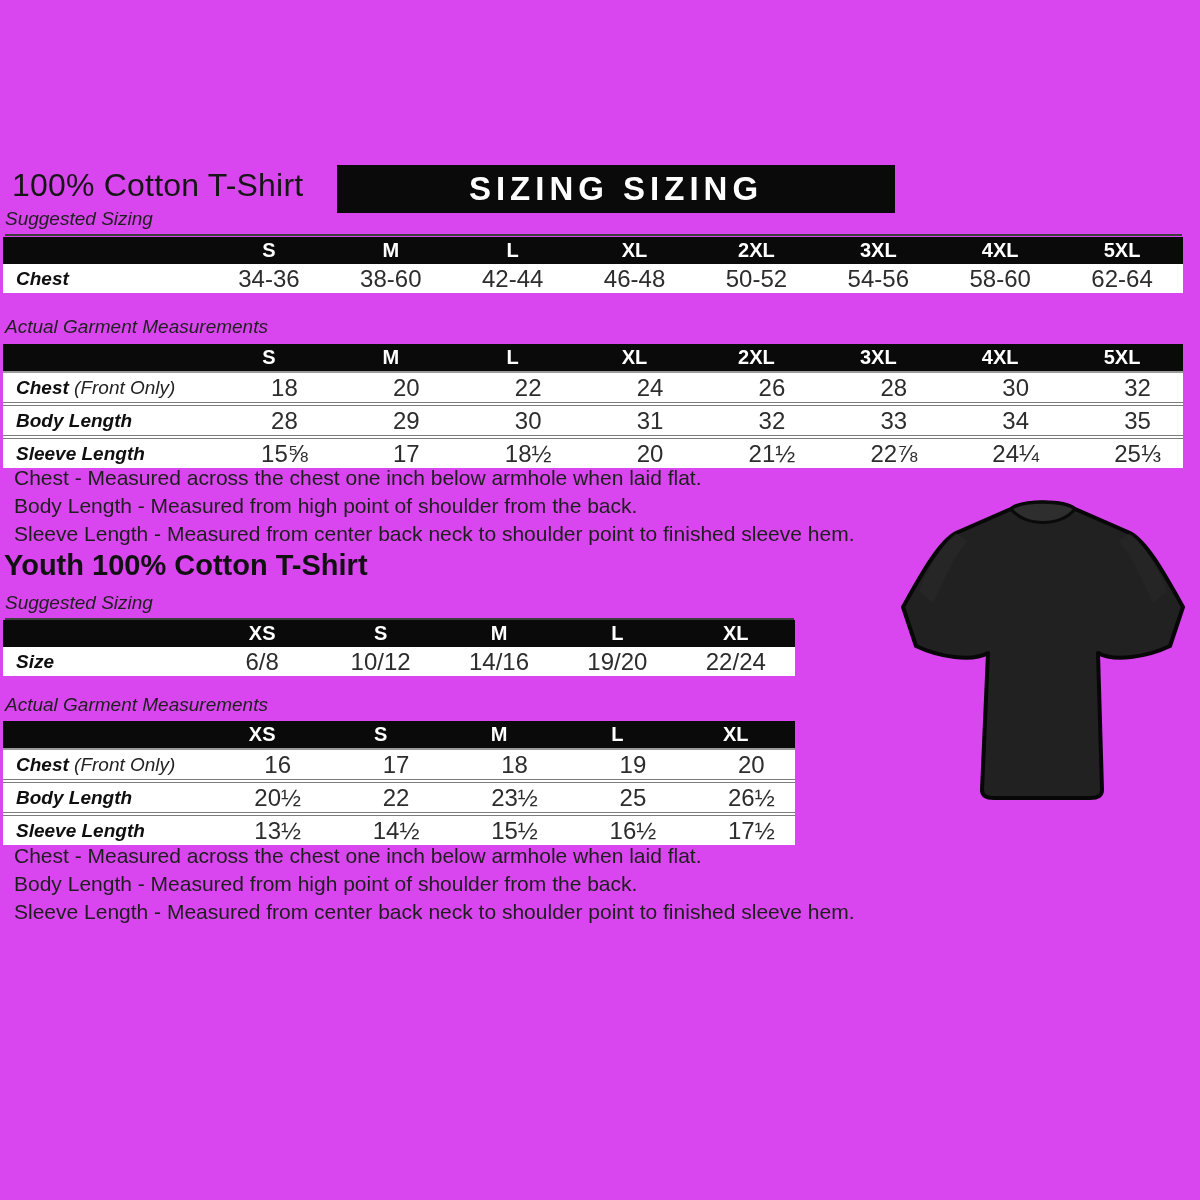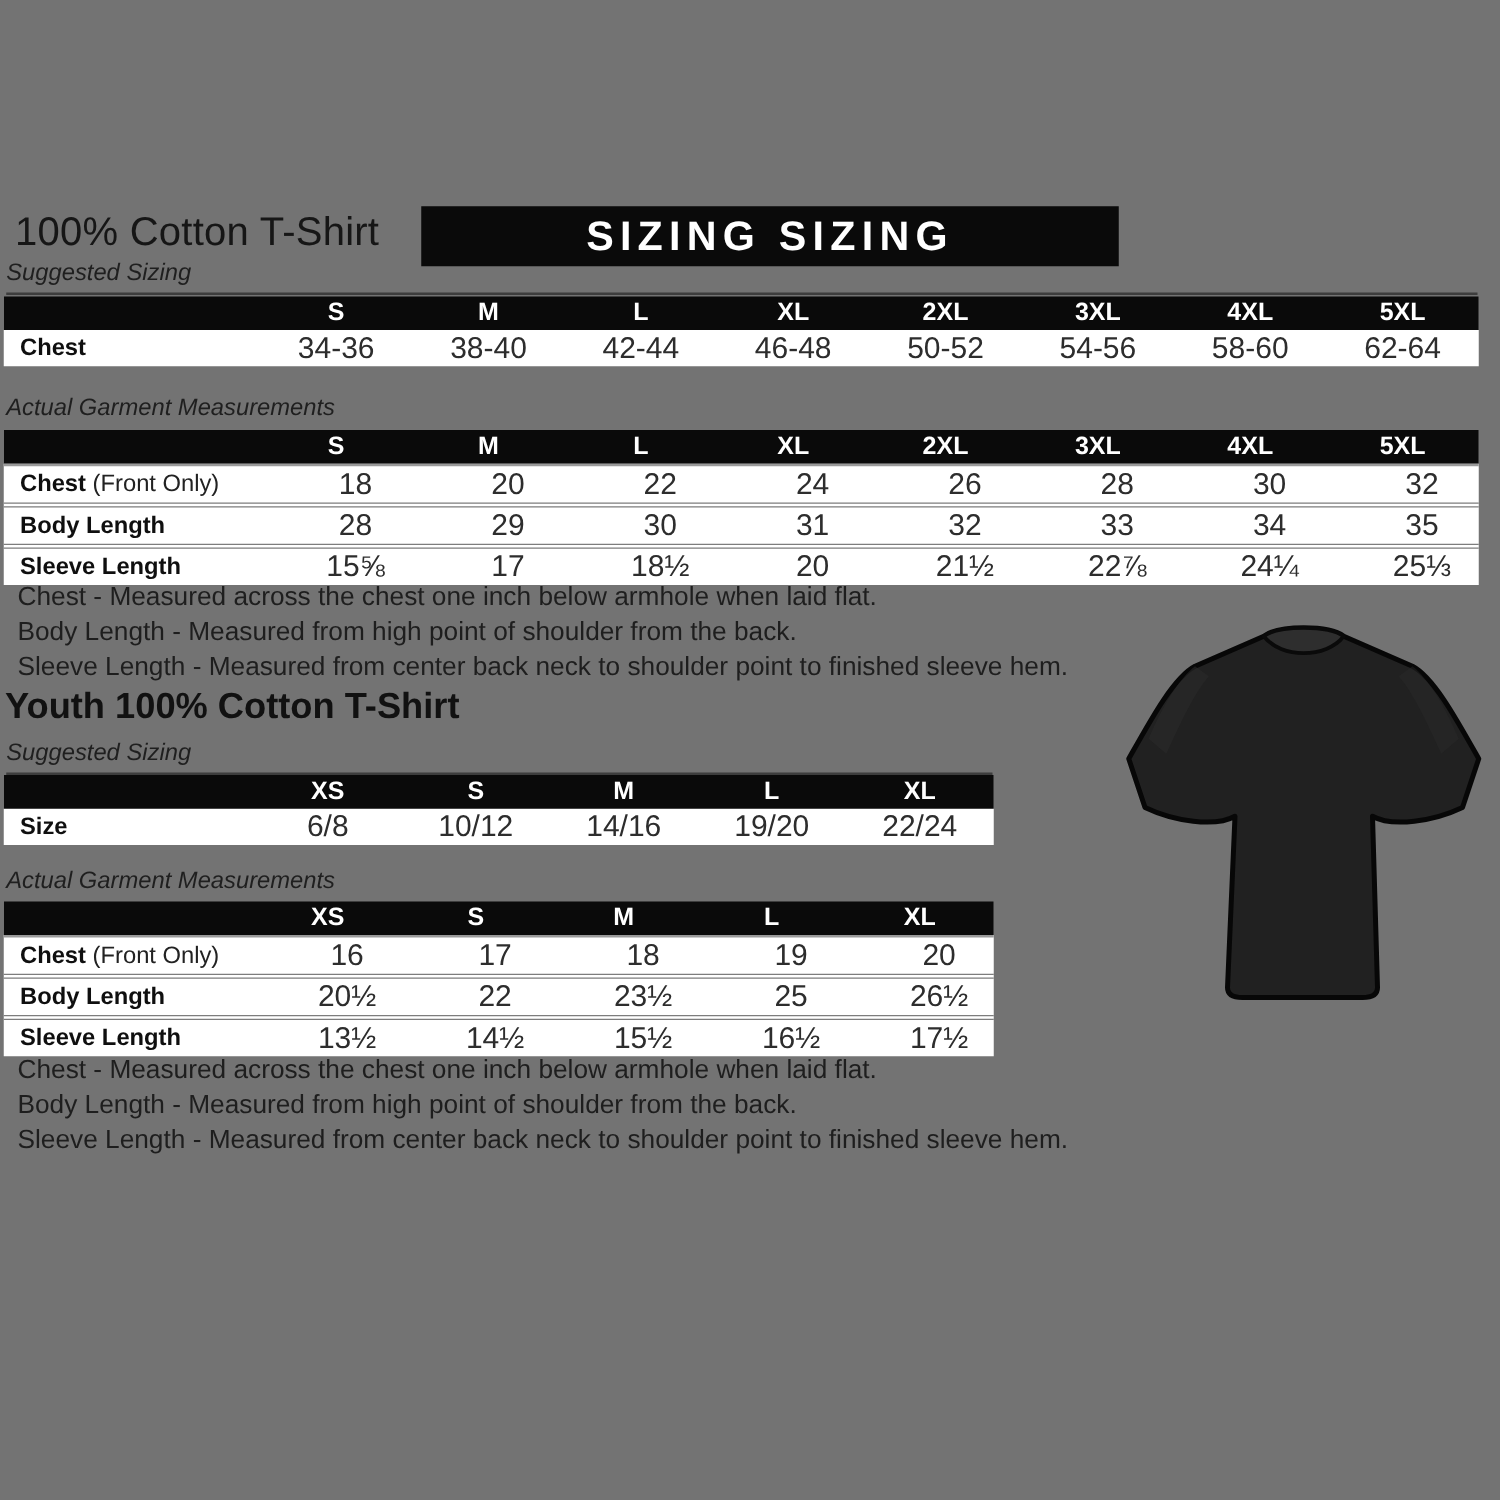--- a/index.html
+++ b/index.html
@@ -1,17 +1,17 @@
 <!DOCTYPE html>
 <html><head>
 <meta charset="utf-8">
 <style>
   html,body{margin:0;padding:0;background:#ffffff;}
   .canvas{
-    position:relative;width:1200px;height:1200px;background:#737373;overflow:hidden;
+    position:relative;width:1200px;height:1200px;background:#d946ef;overflow:hidden;
     font-family:"Liberation Sans", sans-serif;color:#1a1a1a;
   }
   .abs{position:absolute;}
 
   
   .main-title{left:12px;top:167px;font-size:32px;font-weight:normal;color:#161616;letter-spacing:0.2px;}
   .banner{left:337px;top:165px;width:558px;height:48px;background:#0a0a0a;color:#ffffff;
     display:flex;align-items:center;justify-content:center;font-size:33px;font-weight:bold;letter-spacing:5px;}
   .section-label{font-size:19px;color:#1f1f1f;font-style:italic;}
   .underlined{border-bottom:2px solid #3d3d3d;padding-bottom:4px;}
@@ -19,21 +19,21 @@
 
   
   .tbl{background:#fff;}
   .trow{display:grid;align-items:center;}
   .tbl-adult .trow{grid-template-columns:205px repeat(8,1fr);}
   .tbl-youth .trow{grid-template-columns:200px repeat(5,1fr);}
   .thead{background:#0a0a0a;color:#fff;height:27px;}
   .hcell{text-align:center;font-weight:bold;font-size:20px;line-height:27px;}
   .tbody .trow{height:29px;}
   .vcell{text-align:center;font-size:24px;color:#2d2d2d;}
-  .lblcell{padding-left:13px;font-size:19px;white-space:nowrap;}
+  .lblcell{padding-left:13px;font-size:19px;white-space:nowrap;font-style:italic;}
   .lblcell .b{font-weight:bold;color:#0f0f0f;}
   .lblcell .r{font-weight:normal;color:#222;}
   .with-rules .tbody .trow{border-top:4px double #7d7d7d;gap:31px;}
   .with-rules .tbody .trow:first-child{border-top:2px solid #9a9a9a;}
 
   
   .notes .note{font-size:21px;line-height:28px;color:#1e1e1e;}
 
   
   #sug1-label{left:5px;top:208px;width:1177px;}
@@ -70,21 +70,21 @@
         <div class="hcell">XL</div>
         <div class="hcell">2XL</div>
         <div class="hcell">3XL</div>
         <div class="hcell">4XL</div>
         <div class="hcell">5XL</div>
       </div>
       <div class="tbody">
         <div class="trow">
           <div class="lblcell"><span class="b">Chest</span></div>
           <div class="vcell">34-36</div>
-          <div class="vcell">38-40</div>
+          <div class="vcell">38-60</div>
           <div class="vcell">42-44</div>
           <div class="vcell">46-48</div>
           <div class="vcell">50-52</div>
           <div class="vcell">54-56</div>
           <div class="vcell">58-60</div>
           <div class="vcell">62-64</div>
         </div>
       </div>
     </div>
 

